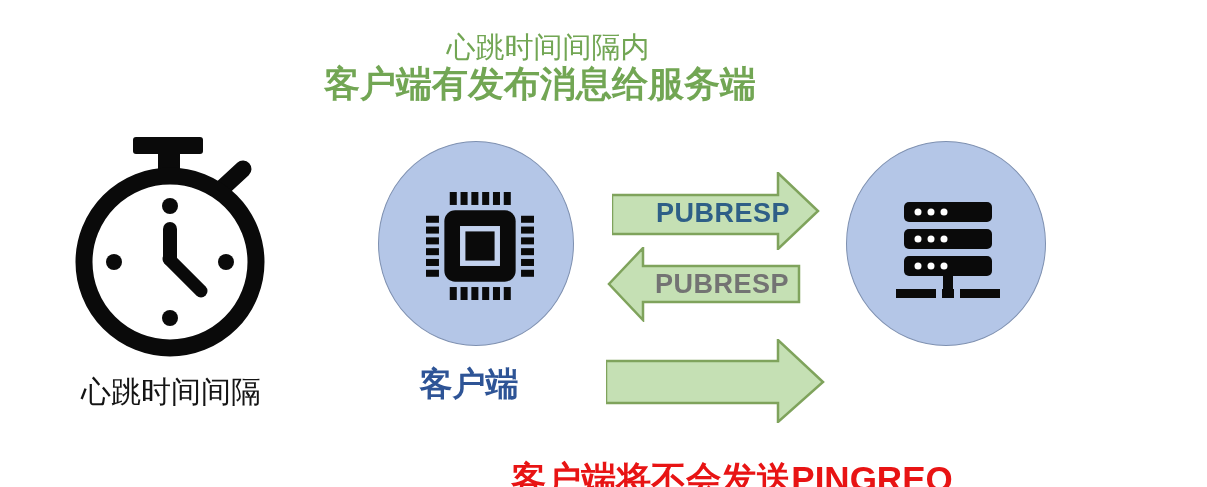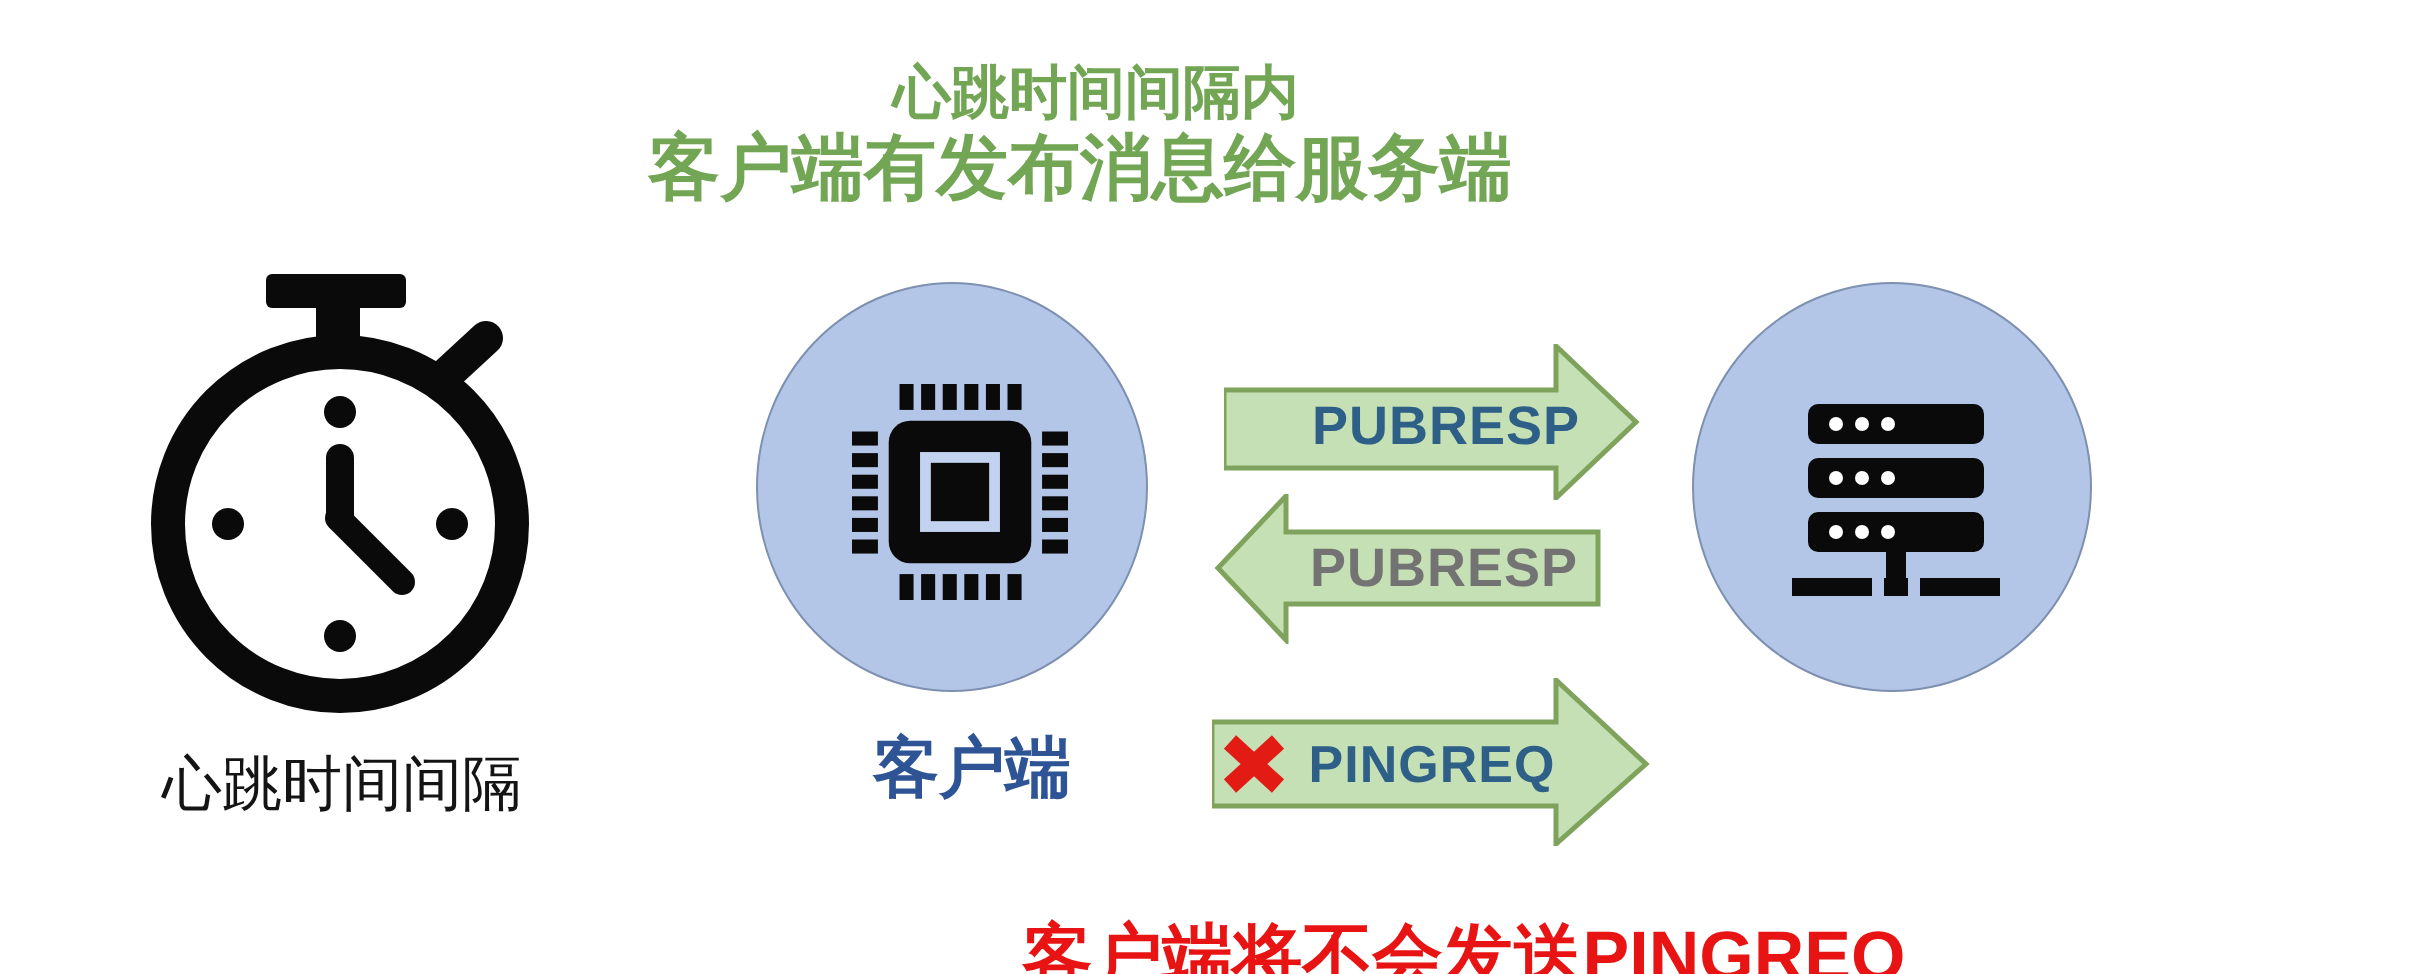--- a/index.html
+++ b/index.html
@@ -14,21 +14,21 @@
     height: 487px;
     background: #ffffff;
     overflow: hidden;
   }
   .abs { position: absolute; }
 
   
   .header-line1 {
     left: 348px; top: 31px; width: 400px;
     text-align: center;
-    font-size: 29px; line-height: 32px; font-weight: 700;
+    font-size: 29px; line-height: 32px; font-weight: 400;
     color: #72a654;
   }
   .header-line2 {
     left: 290px; top: 64px; width: 500px;
     text-align: center;
     font-size: 36px; line-height: 40px; font-weight: 700;
     color: #72a654;
   }
 
   
@@ -47,21 +47,21 @@
     box-sizing: border-box;
   }
   .client-circle { left: 378px; top: 141px; width: 196px; height: 205px; }
   .server-circle { left: 846px; top: 141px; width: 200px; height: 205px; }
   .cpu-svg    { left: 426px; top: 192px; width: 108px; height: 108px; }
   .server-svg { left: 893px; top: 192px; width: 110px; height: 110px; }
   .node-label {
     text-align: center;
     font-size: 33px; font-weight: 700; color: #2e5496;
   }
-  .client-label { left: 388px; top: 362px; width: 196px; }
+  .client-label { left: 371px; top: 362px; width: 196px; }
   .server-label { left: 846px; top: 362px; width: 200px; }
 
   
   .publish-arrow-svg { left: 612px; top: 172px; width: 208px; height: 78px; }
   .pubresp-arrow-svg { left: 607px; top: 247px; width: 194px; height: 75px; }
   .pingreq-arrow-svg { left: 606px; top: 339px; width: 219px; height: 84px; }
   .arrow-poly { fill: #c5e0b4; stroke: #7fa35c; stroke-width: 2.5; }
   .protocol-label {
     font-weight: 700; font-size: 27px; line-height: 30px;
     text-align: center; letter-spacing: 0.5px;
@@ -171,23 +171,16 @@
   <div class="abs protocol-label publish-label">PUBRESP</div>
 
   <svg class="abs pubresp-arrow-svg" viewBox="0 0 194 75" aria-hidden="true">
     <polygon class="arrow-poly" points="36,19 36,1 2,37 36,73 36,55 192,55 192,19"></polygon>
   </svg>
   <div class="abs protocol-label pubresp-label">PUBRESP</div>
 
   <svg class="abs pingreq-arrow-svg" viewBox="0 0 219 84" aria-hidden="true">
     <polygon class="arrow-poly" points="0,22 172,22 172,1 217,43 172,83 172,64 0,64"></polygon>
   </svg>
-  <div class="abs pingreq-row">
-    <svg class="cross-svg" viewBox="0 0 34 32" aria-hidden="true">
-      <line x1="5" y1="5" x2="29" y2="27" stroke="#e21b14" stroke-width="9"></line>
-      <line x1="29" y1="5" x2="5" y2="27" stroke="#e21b14" stroke-width="9"></line>
-    </svg>
-    <span class="pingreq-text">PINGREQ</span>
-  </div>
 
   <div class="abs footer-note">客户端将不会发送PINGREQ</div>
 
 </div>
 
 </body></html>

